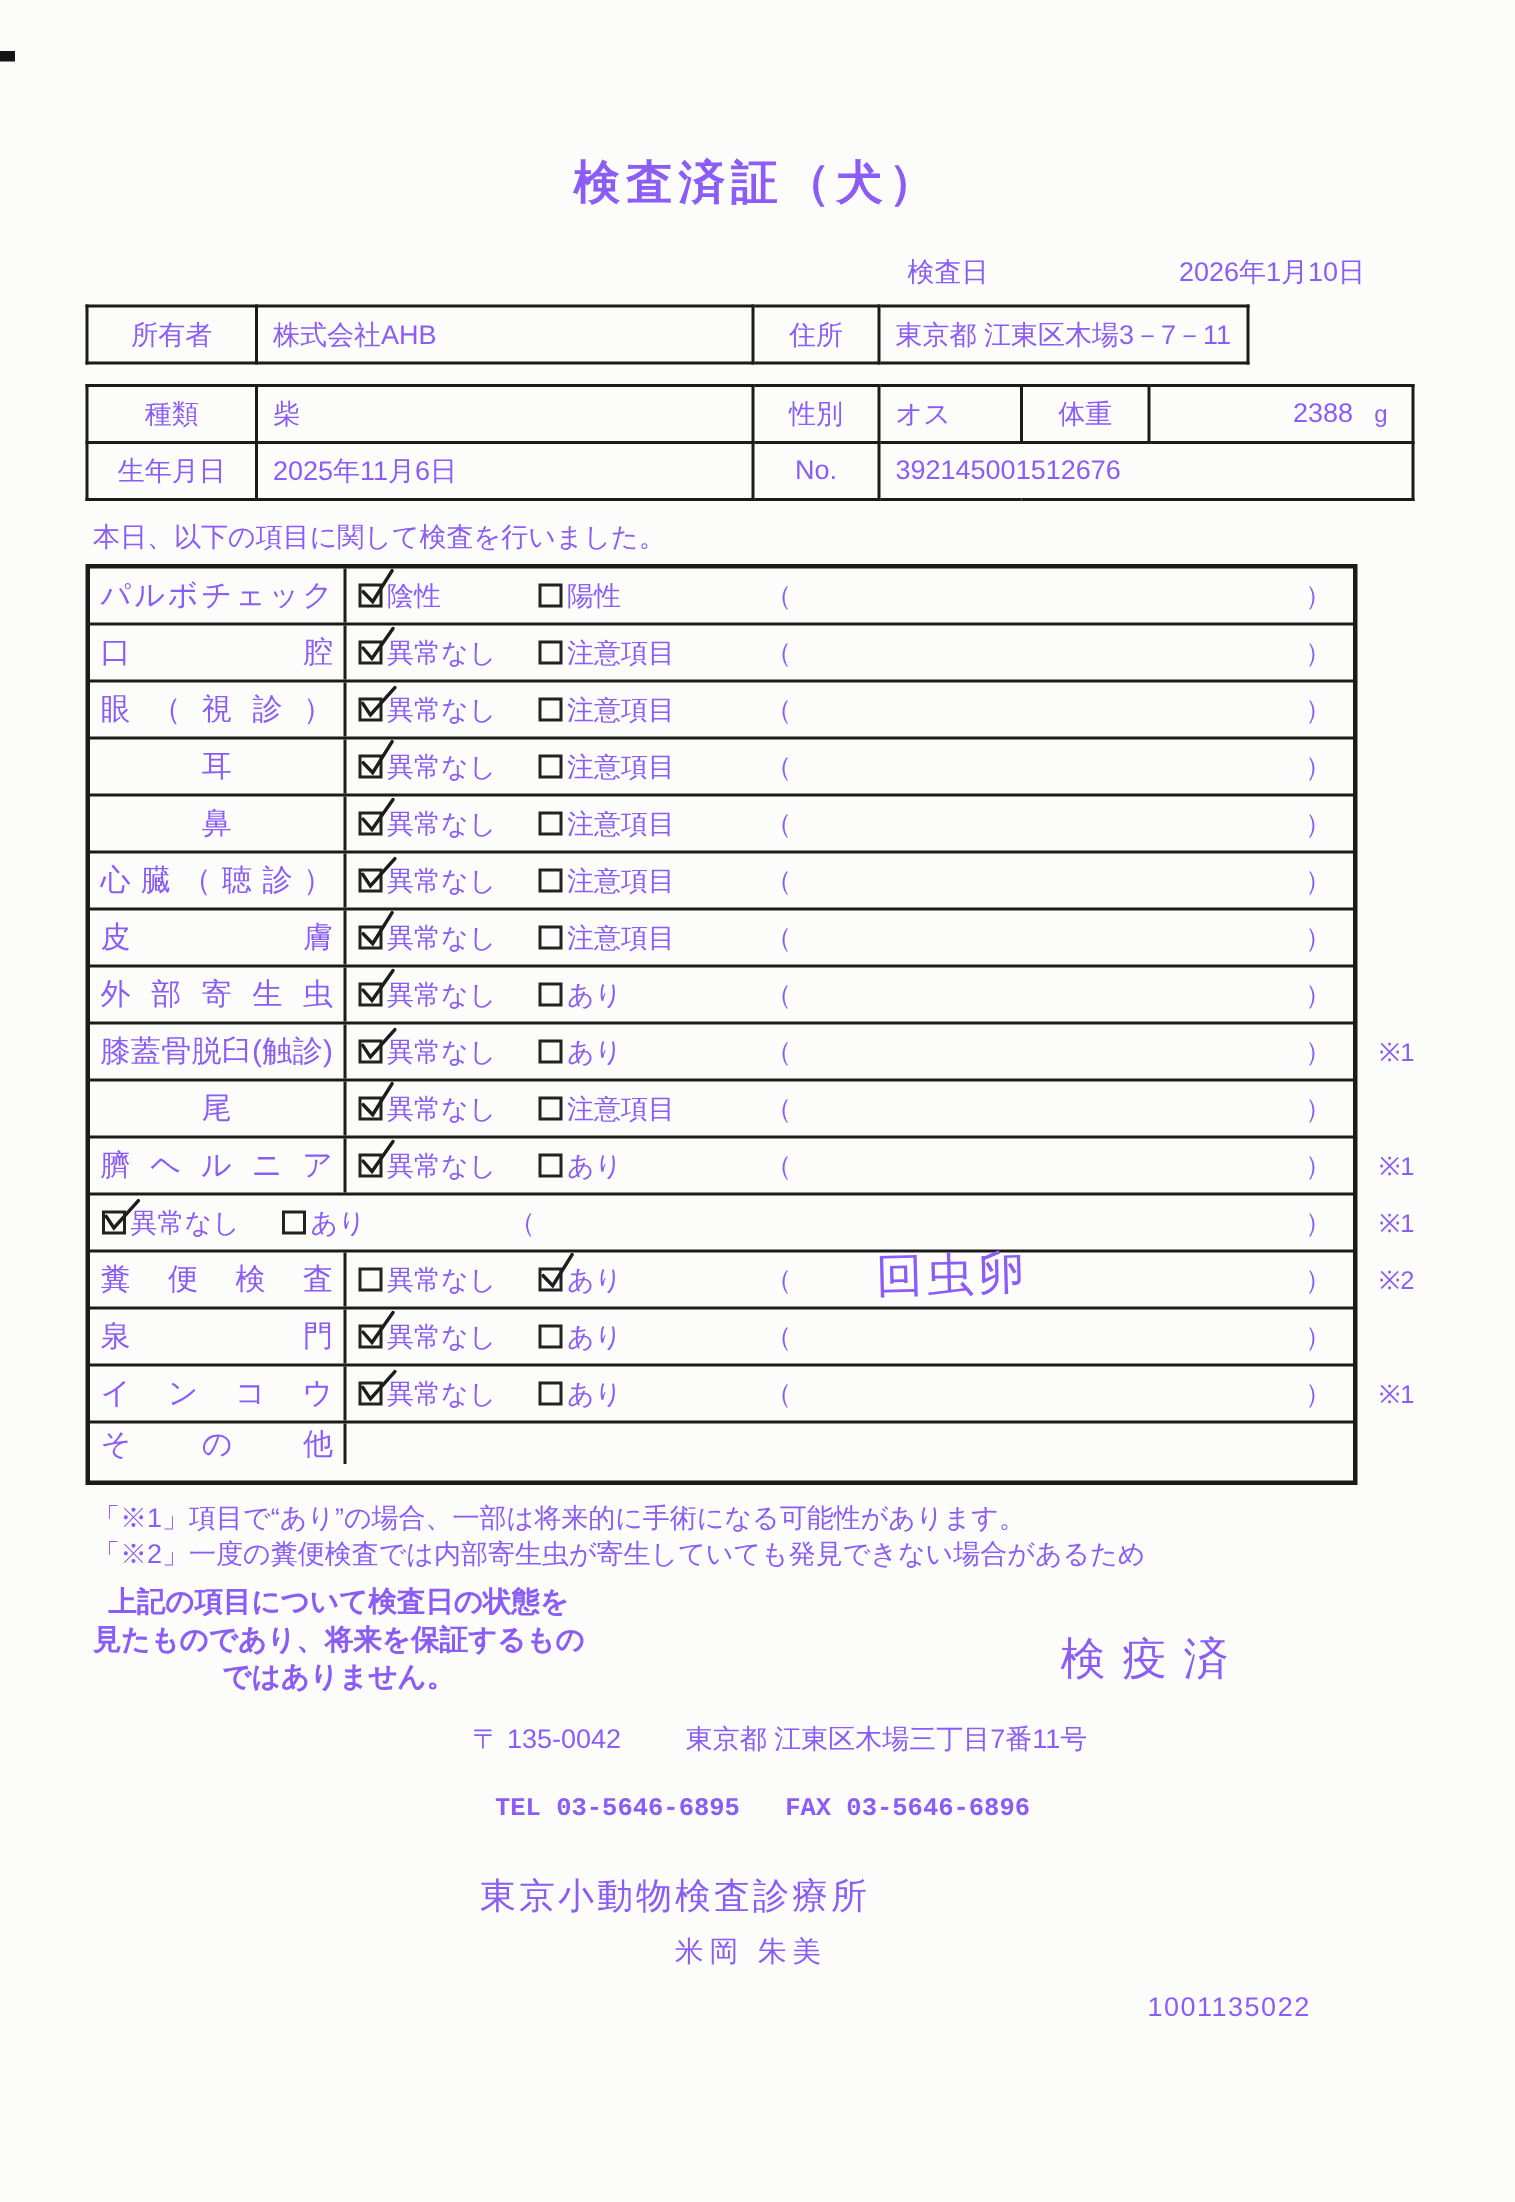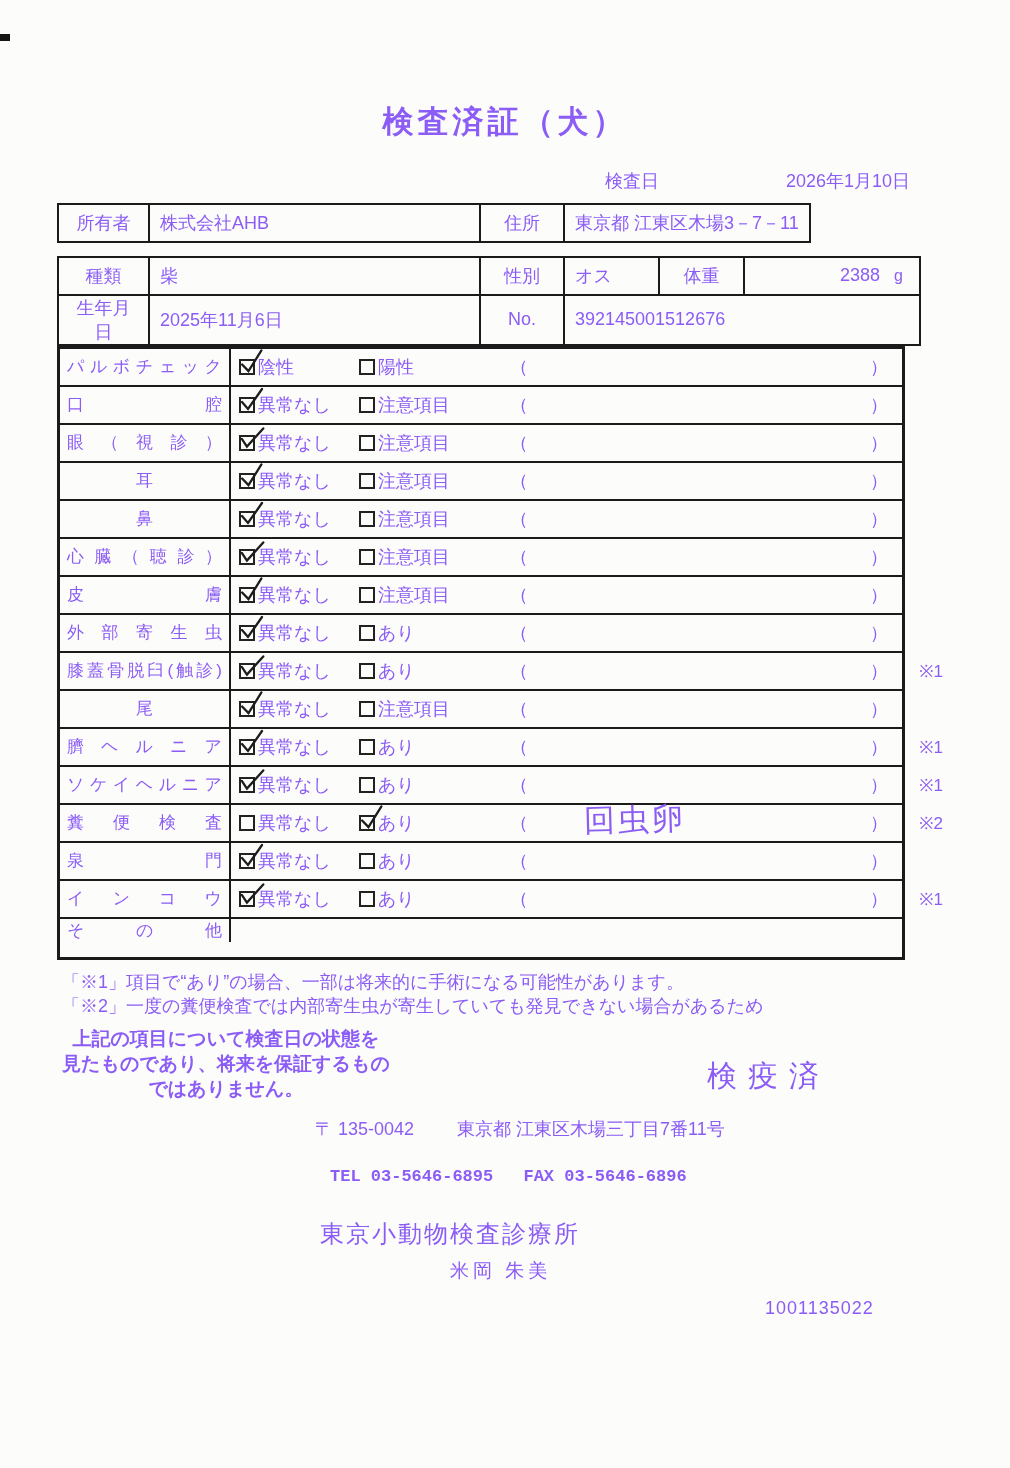--- a/index.html
+++ b/index.html
@@ -16,31 +16,31 @@
 
   .date-row { position: relative; height: 24px; margin-top: 26px; font-size: 18px; }
   .date-label { position: absolute; left: 570px; margin-left: 35px; }
   .date-value { position: absolute; left: 786px; }
 
   table.grid { border-collapse: collapse; margin-left: 57px; table-layout: fixed; }
   table.grid td { border: 2px solid #1b1b1b; font-size: 18px; height: 38px; padding: 0 10px; overflow: hidden; }
   td.lbl { text-align: center; padding: 0 4px; }
   .owner-tbl { margin-top: 10px; }
   .pet-tbl { margin-top: 13px; }
-  .w-a { width: 91px; } .w-b { width: 331px; } .w-c { width: 84px; }
+  .w-a { width: 113px; } .w-b { width: 331px; } .w-c { width: 84px; }
   .w-d { width: 95px; } .w-e { width: 85px; } .w-f { width: 176px; }
   .weight-cell { text-align: right; padding-right: 16px !important; }
   .weight-unit { display: inline-block; margin-left: 14px; font-size: 16px; }
 
   .intro { margin: 12px 0 6px 62px; font-size: 18px; }
 
   .exam { position: relative; margin-left: 57px; width: 848px; border: 3px solid #1b1b1b; }
   .exam-row { display: flex; height: 38px; border-bottom: 2px solid #1b1b1b; position: relative; align-items: stretch; }
   .exam-row:last-child { border-bottom: none; flex-direction: column; }
-  .c-name { width: 171px; border-right: 2px solid #1b1b1b; display: flex; align-items: center; padding: 0 7px; font-size: 17px; flex: none; }
+  .c-name { width: 171px; border-right: 2px solid #1b1b1b; display: flex; align-items: center; padding: 0 7px; font-size: 20px; flex: none; }
   .jname { display: block; width: 100%; text-align: justify; text-align-last: justify; white-space: nowrap; }
   .center .jname { text-align-last: center; }
   .opt { display: flex; align-items: center; font-size: 18px; }
   .c-opt1 { width: 124px; padding-left: 8px; flex: none; }
   .c-opt2 { width: 141px; padding-left: 4px; flex: none; }
   .c-note { flex: 1; display: flex; align-items: center; justify-content: space-between; padding: 0 14px; font-size: 18px; position: relative; }
   .c-rest { flex: 1; }
   .cb { display: inline-block; width: 16px; height: 16px; border: 2px solid #222; position: relative; margin-right: 3px; flex: none; background: #fcfcfa; }
   .check { position: absolute; left: -5px; top: -14px; width: 30px; height: 30px; overflow: visible; }
   .exam-row:nth-child(3n) .check { transform: rotate(7deg); }
@@ -103,20 +103,21 @@
     </tr>
     <tr>
       <td class="lbl">生年月日</td>
       <td>2025年11月6日</td>
       <td class="lbl">No.</td>
       <td colspan="3">392145001512676</td>
     </tr>
   </tbody>
     </table>
 
+  <div class="intro">本日、以下の項目に関して検査を行いました。</div>
 
   <div class="exam">
       <div class="exam-row">
         <div class="c-name">
           <span class="jname">パルボチェック</span>
         </div>
         <div class="c-opt1 opt">
           <span class="cb">
             <svg class="check" viewBox="0 0 30 30">
               <path d="M6 17 L12 24 L26 4" stroke="#1d1d1d" stroke-width="2.3" fill="none" stroke-linecap="round"></path>
@@ -339,23 +340,20 @@
           <span class="cb"></span>
           <span class="opt-label">あり</span>
         </div>
         <div class="c-note">
           <span class="paren">（</span>
           <span class="paren">）</span>
         </div>
         <span class="mark">※1</span>
       </div>
       <div class="exam-row">
-        <div class="c-name">
-          <span class="jname">ソケイヘルニア</span>
-        </div>
         <div class="c-opt1 opt">
           <span class="cb">
             <svg class="check" viewBox="0 0 30 30">
               <path d="M6 17 L12 24 L26 4" stroke="#1d1d1d" stroke-width="2.3" fill="none" stroke-linecap="round"></path>
             </svg>
           </span>
           <span class="opt-label">異常なし</span>
         </div>
         <div class="c-opt2 opt">
           <span class="cb"></span>

